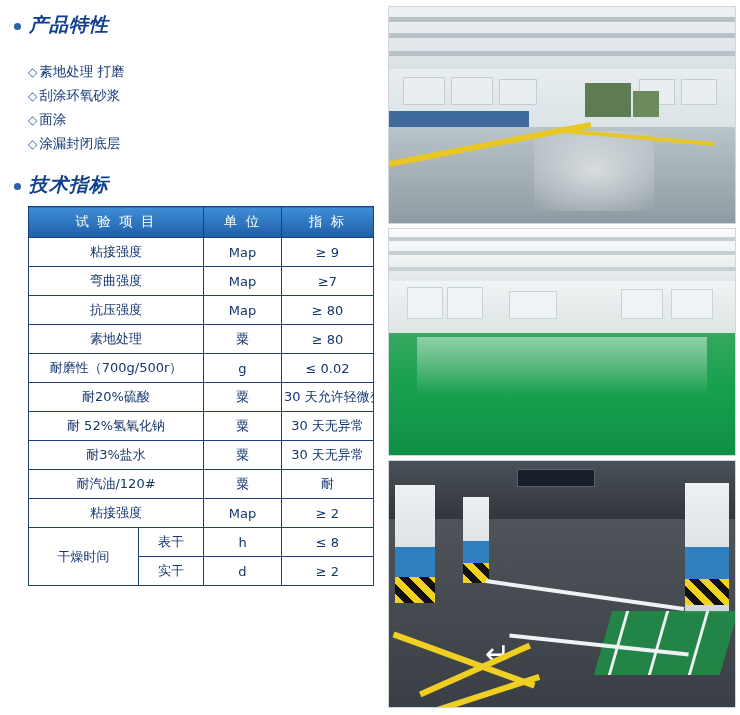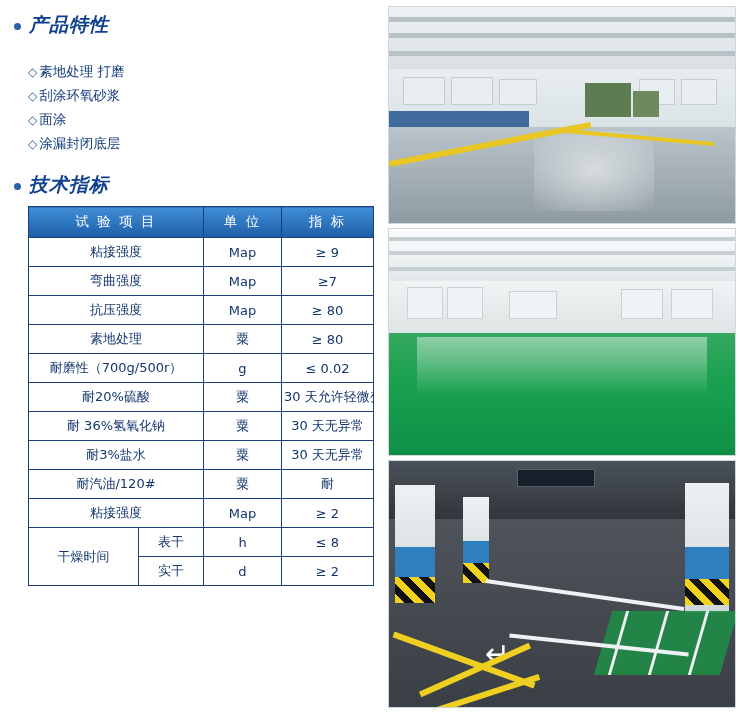--- a/index.html
+++ b/index.html
@@ -186,21 +186,21 @@
           <td colspan="2">耐磨性（700g/500r）</td>
           <td>g</td>
           <td>≤ 0.02</td>
         </tr>
         <tr>
           <td colspan="2">耐20%硫酸</td>
           <td>粟</td>
           <td>30 天允许轻微变色</td>
         </tr>
         <tr>
-          <td colspan="2">耐 36%氢氧化钠</td>
+          <td colspan="2">耐 52%氢氧化钠</td>
           <td>粟</td>
           <td>30 天无异常</td>
         </tr>
         <tr>
           <td colspan="2">耐3%盐水</td>
           <td>粟</td>
           <td>30 天无异常</td>
         </tr>
         <tr>
           <td colspan="2">耐汽油/120#</td>

